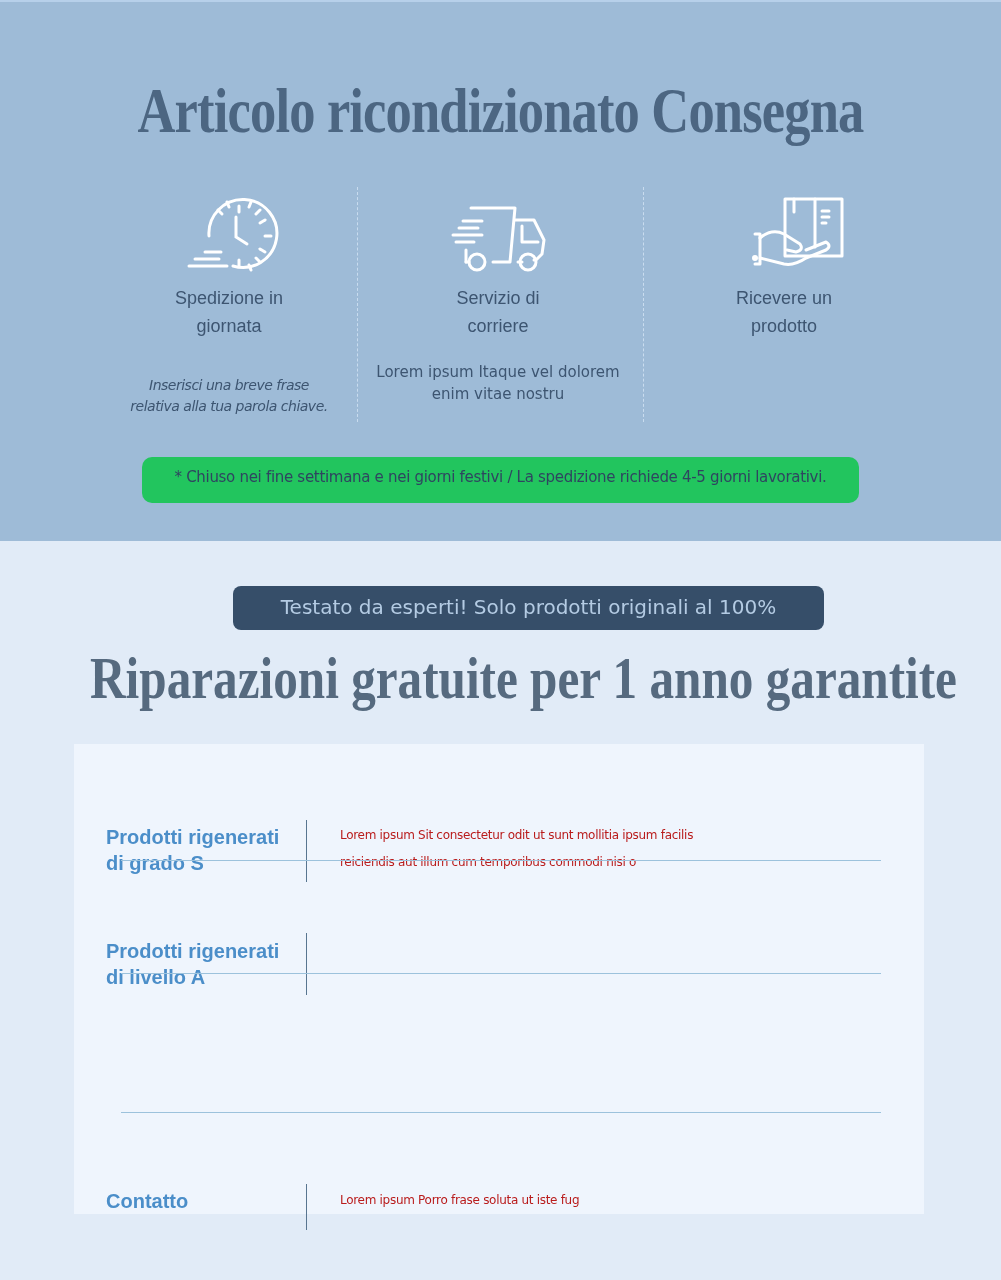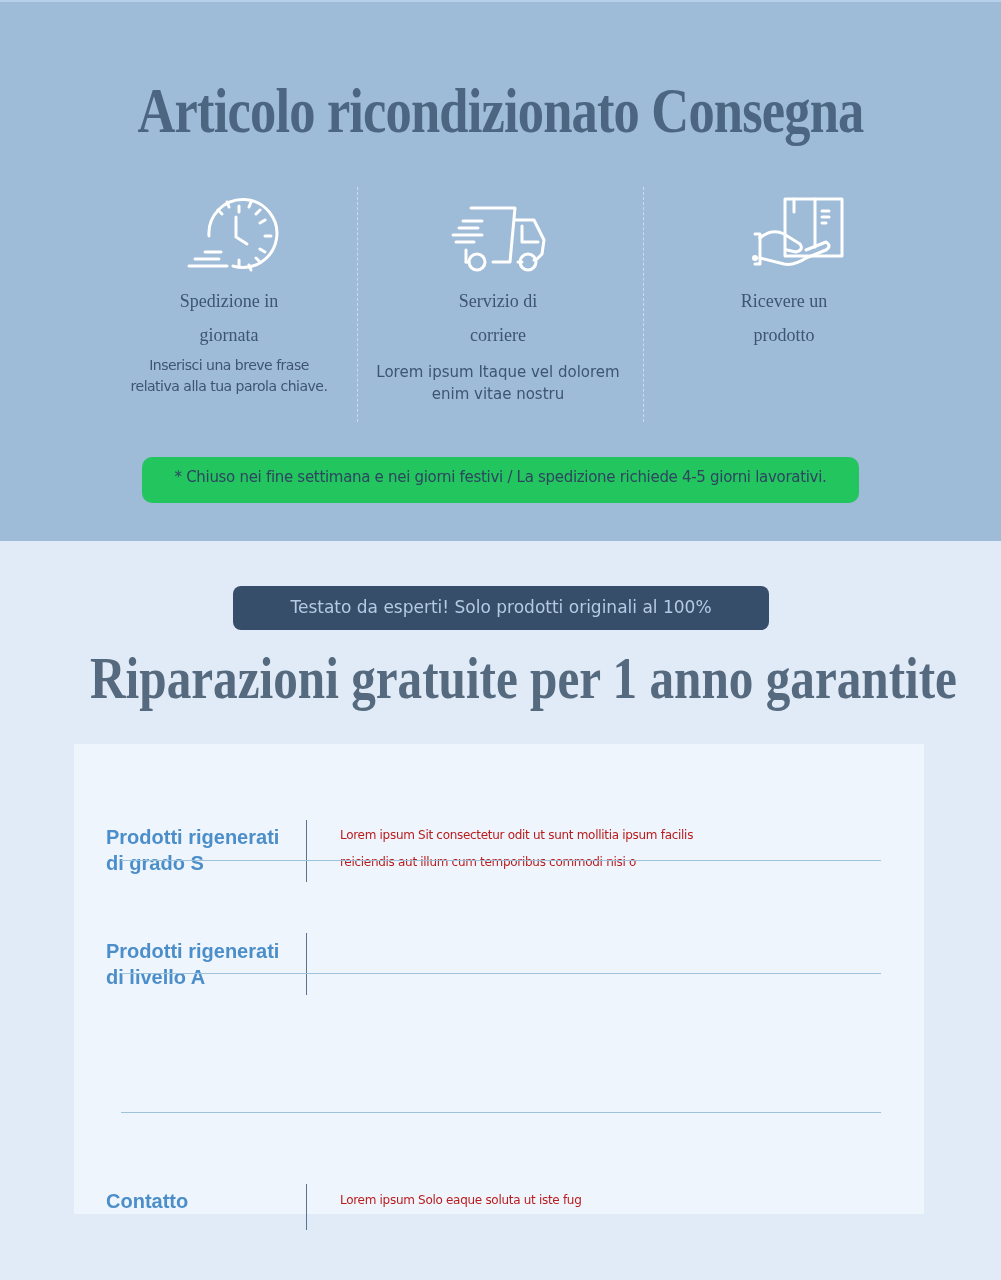--- a/index.html
+++ b/index.html
@@ -18,44 +18,44 @@
     transform: scaleX(0.82); transform-origin: center;
     white-space: nowrap;
   }
   .features { position: absolute; left: 86px; top: 185px; width: 830px; height: 235px; }
   .feature {
     position: absolute; top: 0; width: 286px; height: 235px; text-align: center;
   }
   .feature .icon { position: absolute; left: 50%; transform: translateX(-50%); top: 5px; width: 120px; height: 80px; }
   .feature .title {
     position: absolute; left: 0; right: 0; top: 97px;
-    font-family: Liberation Serif, serif; font-size: 18px; line-height: 34px; color: #3d5571;
+    font-family: Liberation Sans, sans-serif; font-size: 18px; line-height: 28px; color: #3d5571;
     white-space: pre-line;
   }
   .feature .desc {
     position: absolute; left: 0; right: 0; top: 174px;
     font-family: "DejaVu Sans", sans-serif; font-size: 15px; line-height: 22px; color: #3d5571;
     white-space: pre-line;
   }
-  .feature .desc.condensed { font-size: 14px; line-height: 21px; letter-spacing: -0.5px; top: 168px; }
+  .feature .desc.condensed { font-size: 14px; line-height: 21px; letter-spacing: -0.5px; top: 188px; font-style: italic; }
   .v-dash {
     position: absolute; top: 0; width: 0; height: 235px;
     border-left: 1.5px dashed #c9dcef;
   }
   .notice {
     position: absolute; left: 142px; top: 455px; width: 717px; height: 46px;
     background: #22c55e; border-radius: 10px;
     font-family: "DejaVu Sans", sans-serif; font-size: 15px; color: #2f4560;
     text-align: center; line-height: 40px; letter-spacing: -0.3px;
   }
 
   .badge {
-    position: absolute; left: 233px; top: 586px; width: 536px; height: 44px;
+    position: absolute; left: 233px; top: 586px; width: 591px; height: 44px;
     background: #364e69; border-radius: 8px;
-    font-family: "DejaVu Sans", sans-serif; font-size: 17px; color: #b4cbe3;
+    font-family: "DejaVu Sans", sans-serif; font-size: 20px; color: #b4cbe3;
     text-align: center; line-height: 42px;
   }
   .sub-title {
     position: absolute; left: 0; top: 644px; width: 1001px; text-align: center;
     font-family: "Liberation Serif", "DejaVu Serif", serif;
     font-size: 60px; color: #566a7f;
     transform: scaleX(0.82); transform-origin: center;
     white-space: nowrap;
   }
 
@@ -179,16 +179,16 @@
     <div class="vline" style="top:-5px; height:62px;"></div>
   </div>
   <div class="hline" style="top:229px;"></div>
 
   <div class="hline" style="top:368px;"></div>
 
   <div class="row" style="top:398px; height:50px;">
     <div class="label">Contatto</div>
     <div class="vline" style="top:-4px; height:46px;"></div>
     <div class="text" style="top:-1px;">
-      <div>Lorem ipsum Solo eaque soluta ut iste fug</div>
+      <div>Lorem ipsum Porro frase soluta ut iste fug</div>
     </div>
   </div>
 </div>
 
 </body></html>

